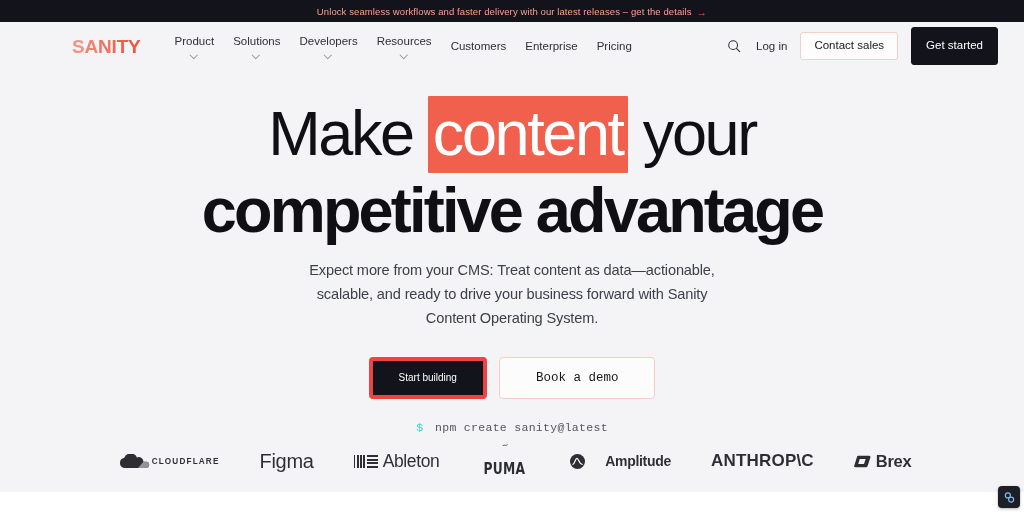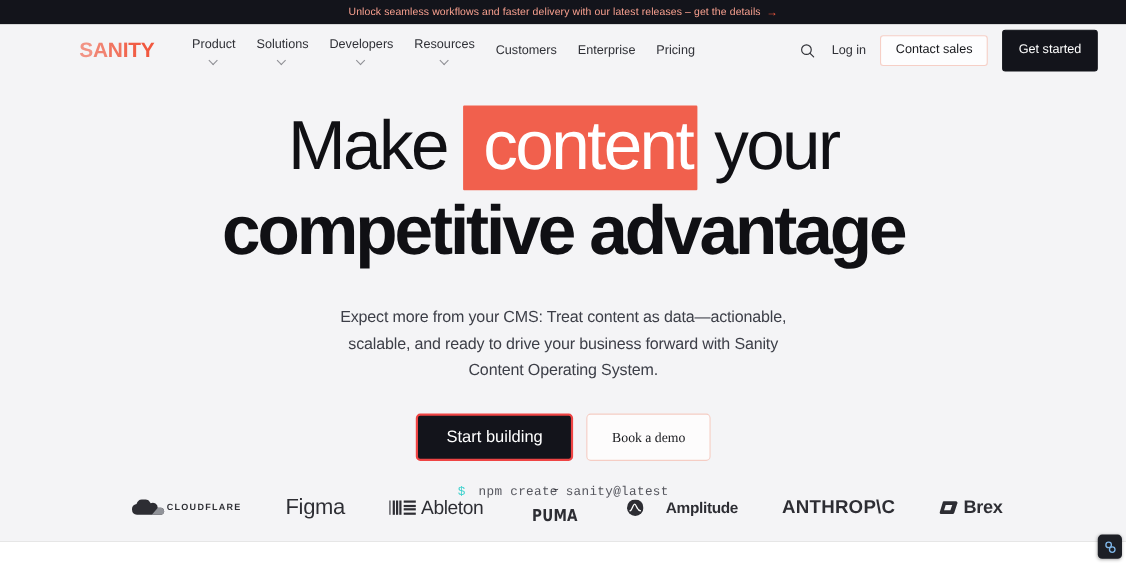--- a/index.html
+++ b/index.html
@@ -13,21 +13,21 @@
   body {
     font-family: "Liberation Sans", sans-serif;
     background: #ffffff;
     -webkit-font-smoothing: antialiased;
   }
 
   .page {
     position: relative;
     width: 1024px;
     height: 512px;
-    background: #737373;
+    background: #7dd3fc;
   }
 
   
   .banner {
     height: 22px;
     background: #13141b;
     display: flex;
     align-items: center;
     justify-content: center;
   }
@@ -164,69 +164,69 @@
     font-size: 63px;
     line-height: 1;
     letter-spacing: -2.4px;
     color: #101014;
     font-weight: 400;
     white-space: nowrap;
   }
   .hl-mark {
     background: #f1604d;
     color: #ffffff;
-    padding: 2px 5px 5px 18px;
+    padding: 2px 5px 5px 5px;
     border-radius: 1px;
   }
   .headline-2 {
     font-size: 63px;
     line-height: 1;
     letter-spacing: -2.8px;
     color: #101014;
     font-weight: 700;
     margin-top: 14px;
     white-space: nowrap;
   }
 
   
   .subtitle {
-    margin: 36px auto 0;
+    margin: 17px auto 0;
     width: 418px;
     font-size: 14.6px;
     line-height: 1.63;
     color: #3d3f48;
     letter-spacing: -0.15px;
   }
 
   
   .cta-row {
     margin-top: 27px;
     display: flex;
     justify-content: center;
     gap: 12px;
   }
   .cta-dark {
     font-family: "Liberation Sans", sans-serif;
     background: #13141b;
     color: #ffffff;
-    border: 2px solid #ef4444;
+    border: 4px solid #ef4444;
     border-radius: 4px;
-    font-size: 15px;
+    font-size: 10px;
     padding: 12px 26px;
     cursor: pointer;
     line-height: 1;
   }
   .cta-light {
-    font-family: Liberation Serif, serif;
+    font-family: Liberation Mono, monospace;
     background: #fdfcfc;
     color: #17181c;
     border: 1px solid #f5cdc4;
     border-radius: 4px;
     font-size: 12.5px;
-    padding: 12px 22px;
+    padding: 12px 36px;
     cursor: pointer;
     line-height: 1;
   }
 
   
   .npm-row {
     margin-top: 22px;
     display: flex;
     justify-content: center;
     align-items: center;

